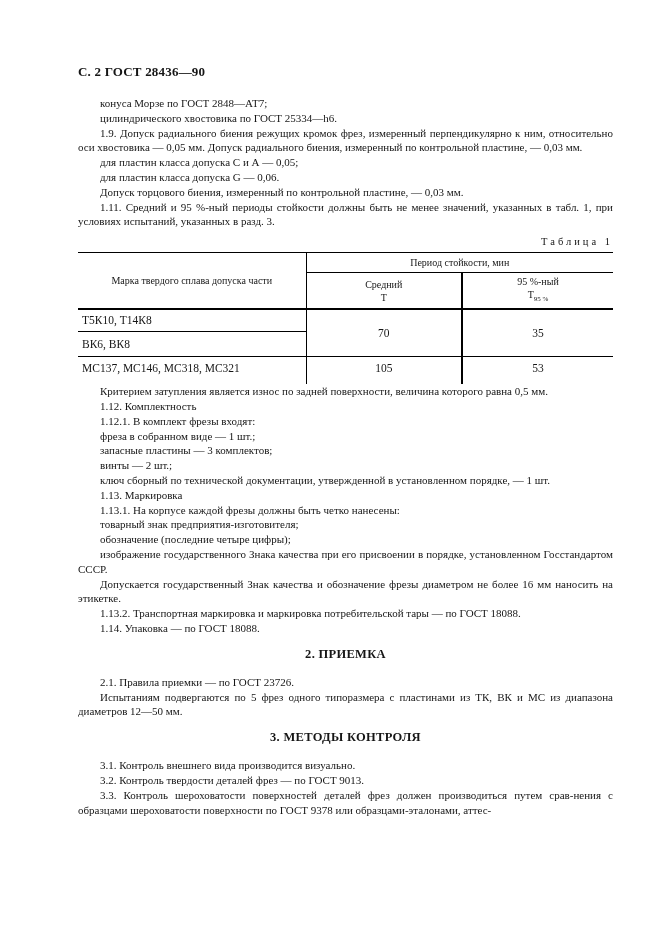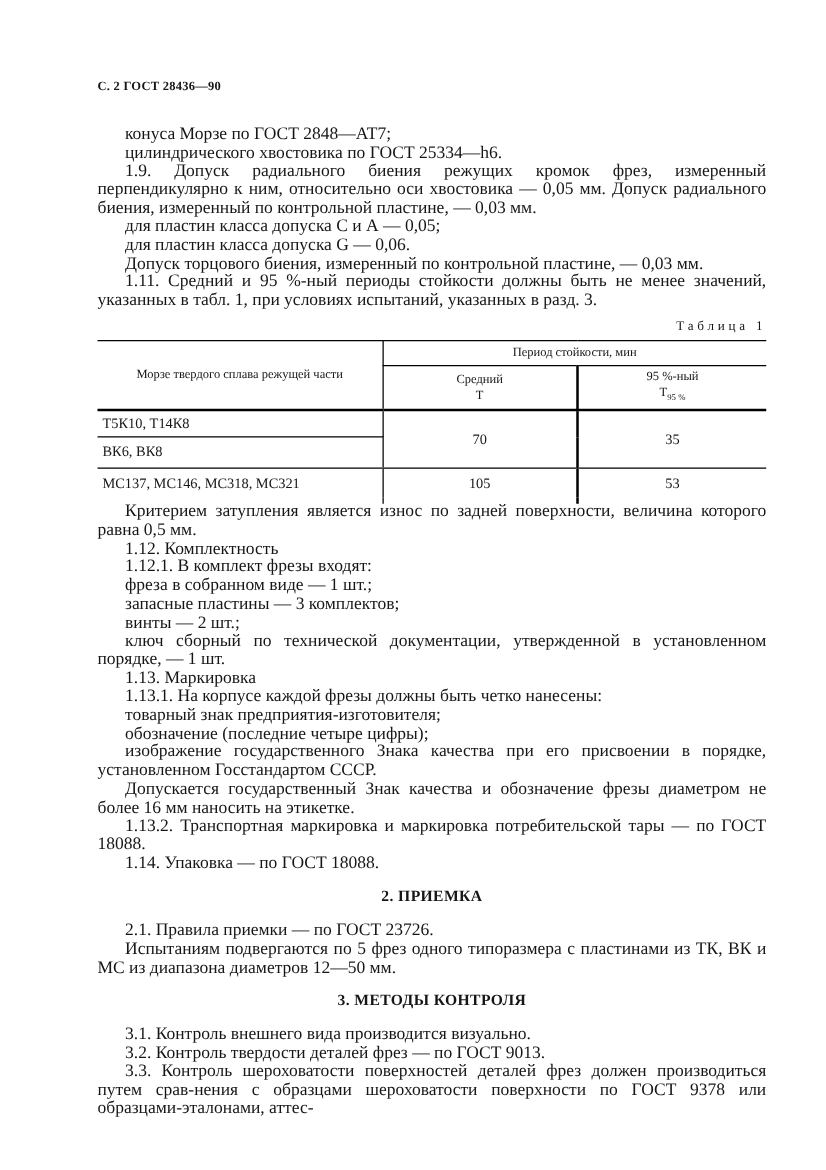--- a/index.html
+++ b/index.html
@@ -8,28 +8,28 @@
     width: 661px; height: 936px;
     background: #ffffff;
     color: #161616;
     font-family: "Liberation Serif", "DejaVu Serif", serif;
     overflow: hidden;
   }
   .page { padding: 64px 48px 0 78px; }
   .content { width: 535px; }
 
   .page-header {
-    font-size: 10px; font-weight: 700;
+    font-size: 13px; font-weight: 700;
     letter-spacing: .2px;
-    margin: 0 0 26px 0;
+    margin: 0 0 16px 0;
   }
 
   p.b {
     margin: 0;
-    font-size: 14px;
+    font-size: 11px;
     line-height: 14.8px;
     text-align: justify;
     text-indent: 22px;
   }
 
   .tbl-caption {
     font-size: 10.5px;
     letter-spacing: 3px;
     text-align: right;
     margin: 7px 0 5px 0;
@@ -86,21 +86,21 @@
     <div class="tbl-caption">Таблица 1</div>
 
     <table class="t">
       <colgroup>
         <col style="width:228px">
         <col style="width:156px">
         <col style="width:151px">
       </colgroup>
       <thead>
         <tr>
-          <th class="th-mark" rowspan="2">Морзе твердого сплава режущей части</th>
+          <th class="th-mark" rowspan="2">Марка твердого сплава допуска части</th>
           <th class="th-group" colspan="2">Период стойкости, мин</th>
         </tr>
         <tr>
           <th class="th-sub1">
             <div>Средний</div>
             <div>Т</div>
           </th>
           <th class="th-sub2">
             <div>95 %-ный</div>
             <div><span>Т</span><sub>95 %</sub></div>

